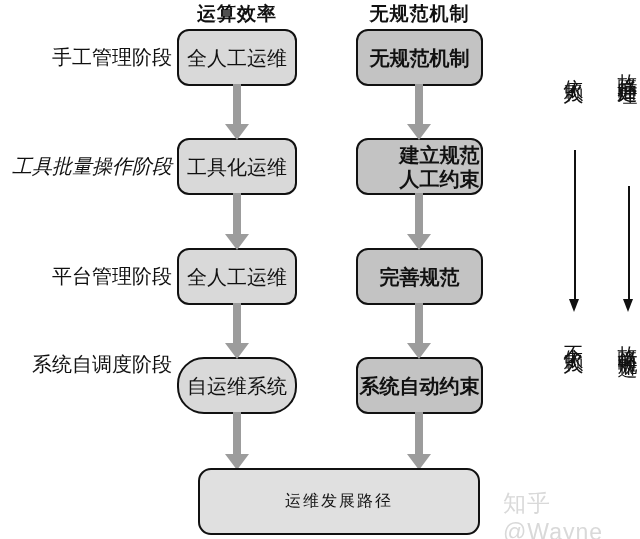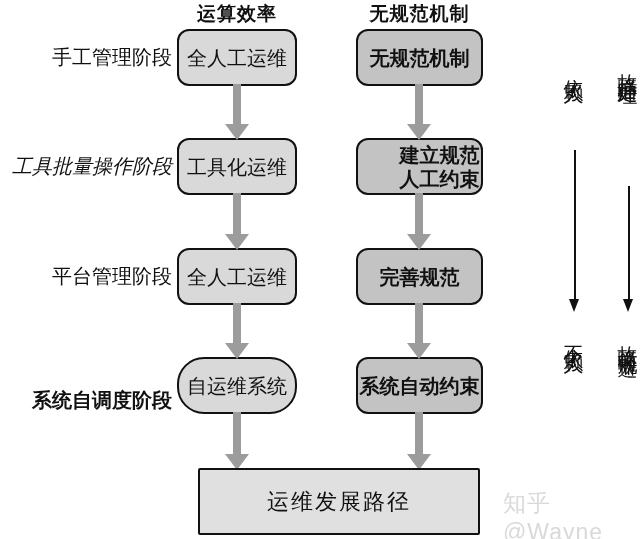--- a/index.html
+++ b/index.html
@@ -19,22 +19,22 @@
   .box{
     position:absolute;border:2px solid #111111;border-radius:12px;
     display:flex;flex-direction:column;align-items:center;justify-content:center;
     text-align:center;font-size:20px;line-height:24px;box-sizing:border-box;
   }
   .box.eff{left:177px;width:120px;height:57px;background:#d9d9d9;}
   .box.mech{left:356px;width:127px;height:57px;background:#c3c3c3;font-weight:bold;}
   .box span{display:block;}
   .result-box{
     position:absolute;left:198px;top:468px;width:282px;height:67px;background:#e0e0e0;
-    border:2px solid #111111;border-radius:2px;box-sizing:border-box;
-    display:flex;align-items:center;justify-content:center;font-size:22px;letter-spacing:2px;
+    border:2px solid #111111;border-radius:13px;box-sizing:border-box;
+    display:flex;align-items:center;justify-content:center;font-size:16px;letter-spacing:2px;
   }
   .thick-arrow{position:absolute;width:24px;}
   .thick-arrow .shaft{
     position:absolute;left:8px;top:0;width:8px;height:calc(100% - 15px);background:#9c9c9c;
   }
   .thick-arrow .head{
     position:absolute;left:0;bottom:0;width:0;height:0;
     border-left:12px solid transparent;border-right:12px solid transparent;
     border-top:16px solid #9c9c9c;
   }
@@ -62,21 +62,21 @@
 <body>
 
 <div class="canvas">
 
   <div class="col-header c1">运算效率</div>
   <div class="col-header c2">无规范机制</div>
 
   <div class="stage-label" style="top:45px;">手工管理阶段</div>
   <div class="stage-label" style="top:154px;font-style:italic;">工具批量操作阶段</div>
   <div class="stage-label" style="top:264px;">平台管理阶段</div>
-  <div class="stage-label" style="top:388px;font-weight:bold;">系统自调度阶段</div>
+  <div class="stage-label" style="top:352px;">系统自调度阶段</div>
 
   <div class="box eff" style="top:29px;">
       <span>全人工运维</span>
     </div>
   <div class="box eff" style="top:138px;">
       <span>工具化运维</span>
     </div>
   <div class="box eff" style="top:248px;">
       <span>全人工运维</span>
     </div>

